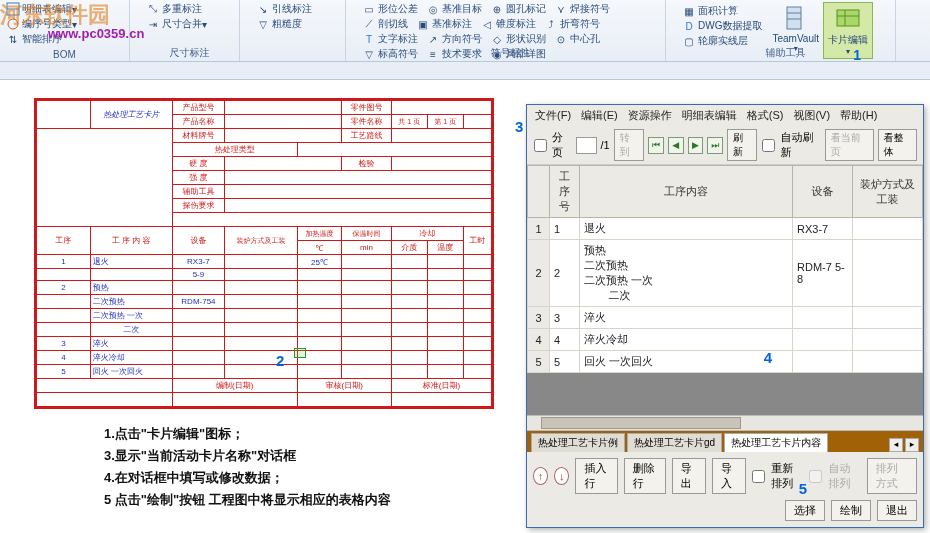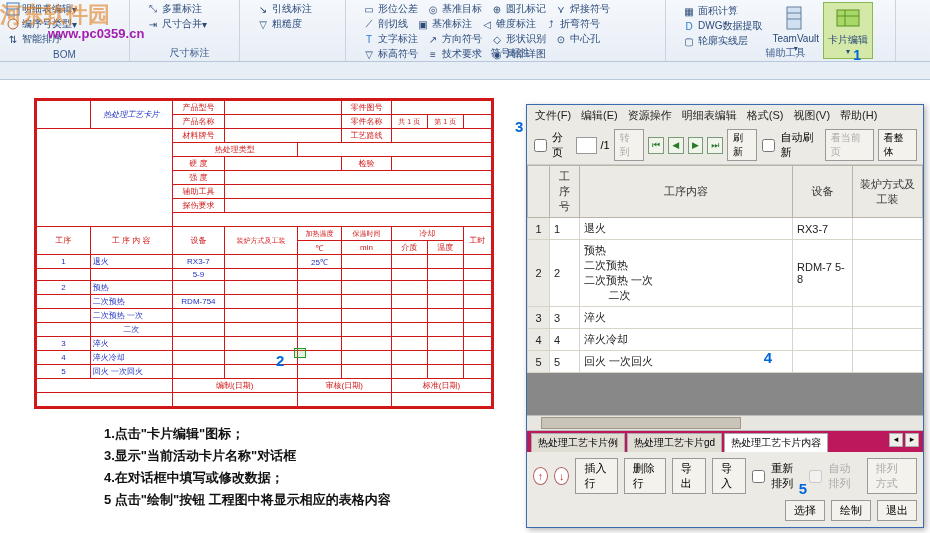--- a/index.html
+++ b/index.html
@@ -57,21 +57,21 @@
 .grid-wrap { flex: 1; background: #888; position: relative; overflow: hidden; }
 .grid { background: #fff; width: 100%; }
 .grid table { border-collapse: collapse; width: 100%; font-size: 11px; }
 .grid th { background: #eceae4; border: 1px solid #b8b4a8; padding: 3px 4px; font-weight: normal; color: #333; }
 .grid td { border: 1px solid #d8d4c8; padding: 3px 4px; color: #222; background: #fff; }
 .grid .rownum { background: #eceae4; width: 22px; text-align: center; }
 .grid .seq { width: 30px; }
 .scroll-h { position: absolute; bottom: 0; left: 0; right: 0; height: 15px; background: #e8e6e0; border-top: 1px solid #bbb; }
 .scroll-thumb { position: absolute; left: 14px; top: 1px; width: 200px; height: 12px; background: #c8c4b8; border: 1px solid #a09888; }
 
-.tabs { display: flex; background: #be185d; border-top: 1px solid #bbb; padding: 2px 4px 0; font-size: 10px; align-items: flex-start; }
+.tabs { display: flex; background: #a16207; border-top: 1px solid #bbb; padding: 2px 4px 0; font-size: 10px; align-items: flex-end; }
 .tab { border: 1px solid #aaa; border-bottom: none; padding: 2px 6px; margin-right: 2px; background: #e0ddd4; cursor: pointer; }
 .tab.active { background: #fff; }
 .tab-nav { margin-left: auto; display: flex; gap: 2px; }
 .tab-nav .nb { width: 14px; height: 14px; border: 1px solid #aaa; background: #f0eee8; font-size: 9px; text-align: center; cursor: pointer; }
 
 .dlg-footer { padding: 6px; background: #eceae4; }
 .footer-row { display: flex; align-items: center; gap: 6px; font-size: 11px; margin-bottom: 6px; }
 .footer-row .arrow { width: 20px; height: 18px; border: 1px solid #b06060; border-radius: 50%; background: #fff; display: flex; align-items: center; justify-content: center; color: #c03030; font-size: 11px; cursor: pointer; }
 .footer-row .fbtn, .footer-row2 .fbtn { border: 1px solid #999; background: #f4f2ec; padding: 2px 8px; font-size: 11px; cursor: pointer; }
 .footer-row2 { display: flex; justify-content: flex-end; gap: 6px; }

